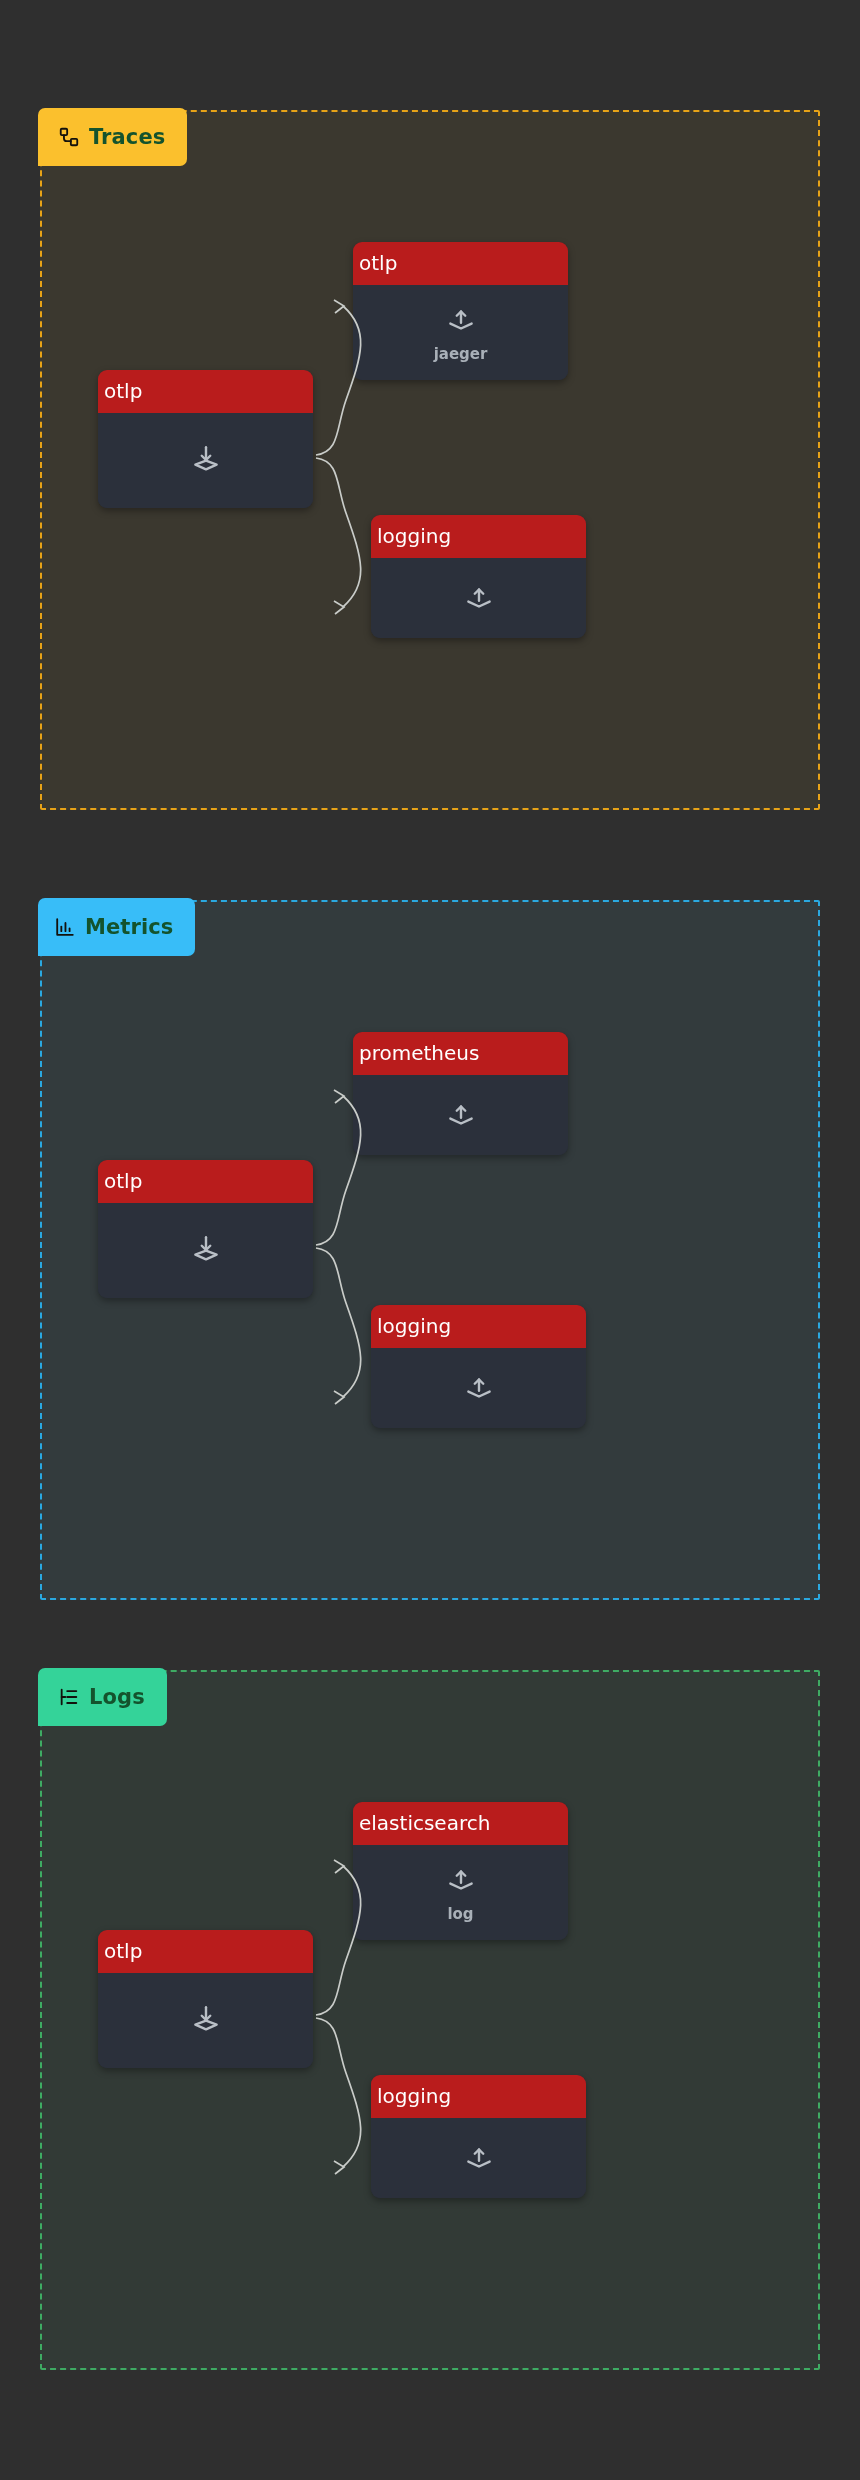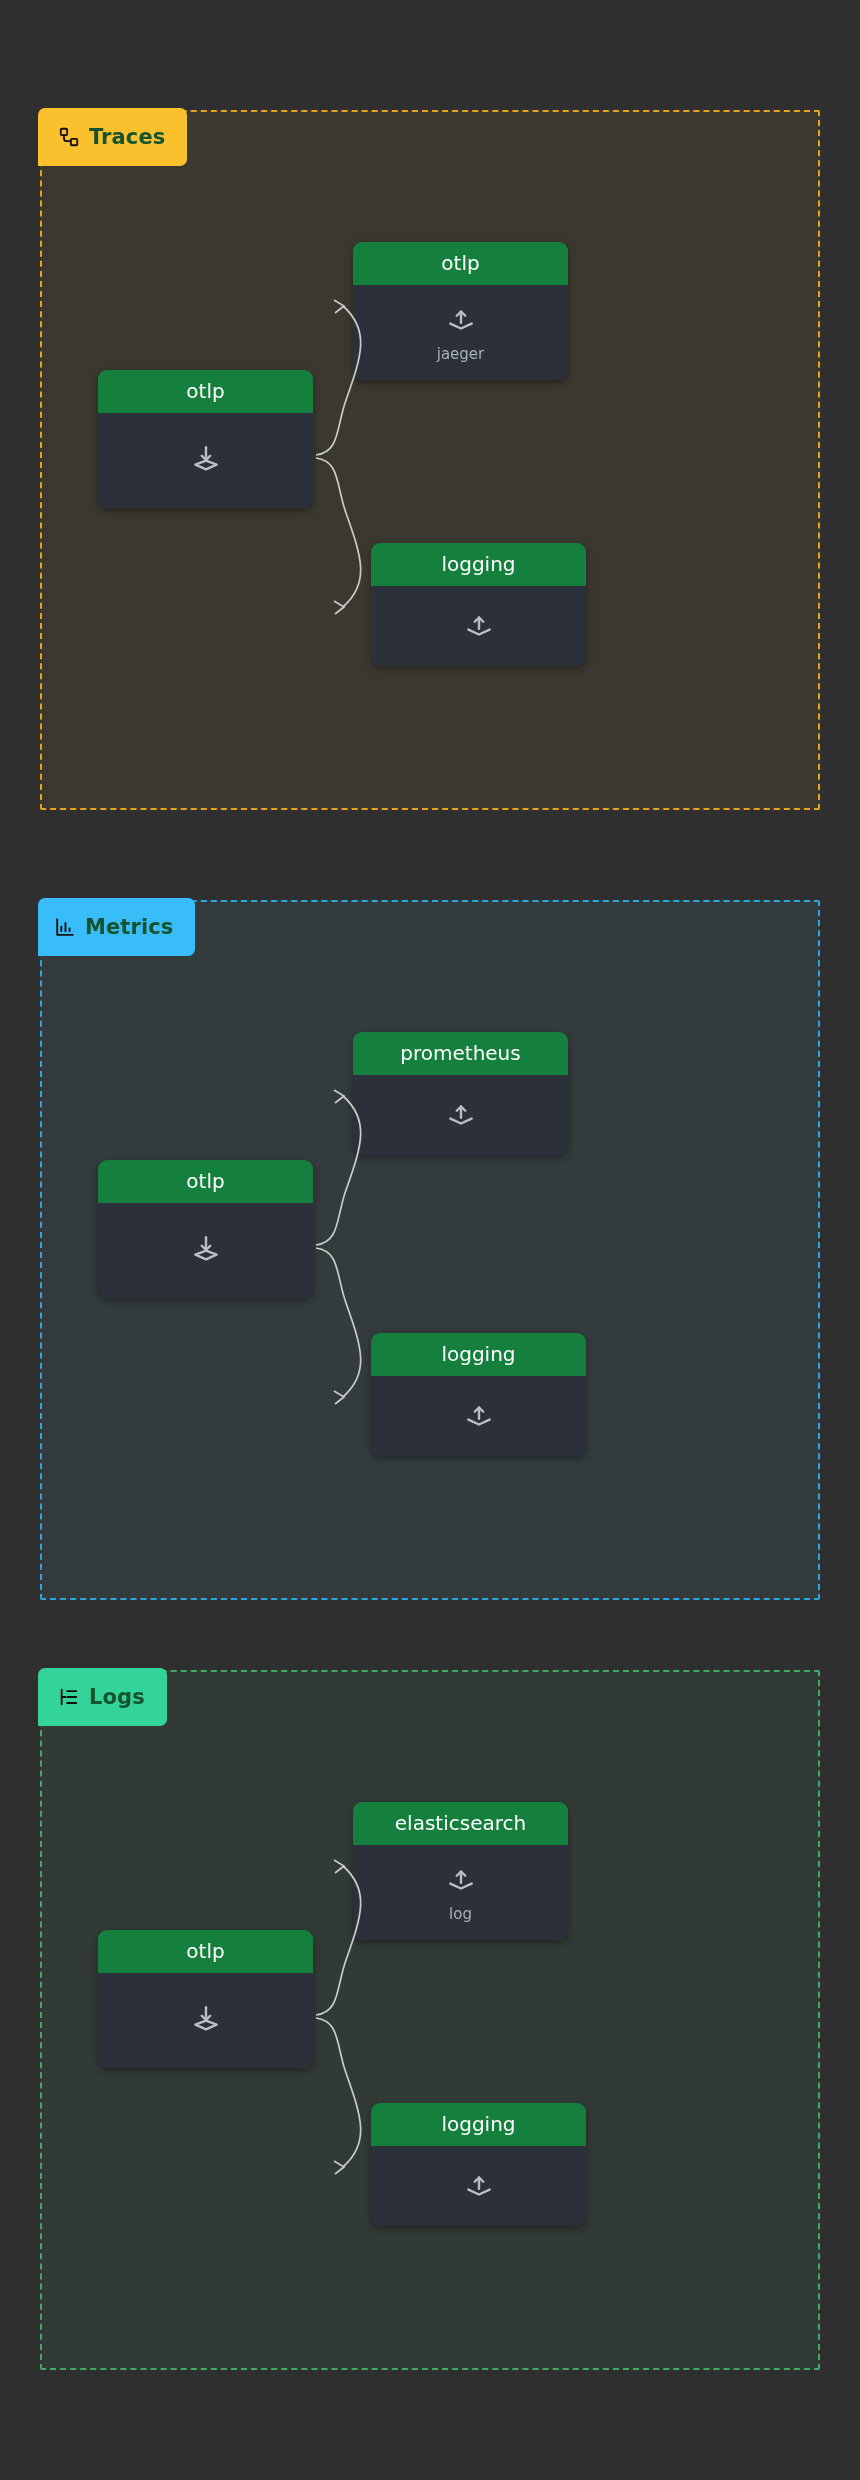--- a/index.html
+++ b/index.html
@@ -67,52 +67,51 @@
   
   .node {
     position: absolute;
     width: 215px;
     border-radius: 9px;
     overflow: hidden;
     background: #2b303b;
     box-shadow: 0 3px 7px rgba(0,0,0,.34);
   }
   .node-head {
-    background: #15803d;
+    background: #b91c1c;
     color: #ffffff;
     font-size: 20px;
-    text-align: center;
-    padding: 11px 22px 12px;
+    padding: 11px 6px 12px;
     line-height: 1;
   }
   .node-body {
     background: #2b303b;
     display: flex;
     flex-direction: column;
     align-items: center;
     justify-content: center;
     padding: 16px 6px 17px;
   }
-  .node-body.tall   { min-height: 95px; }
+  .node-body.tall   { min-height: 95px; font-weight: bold; }
   .node-body.short  { min-height: 80px; }
 
   .node-icon { width: 34px; height: 34px; display: block; }
   .node-icon svg { width: 34px; height: 34px; display: block; }
 
   .node-sub {
     margin-top: 10px;
     font-size: 15px;
     color: #a9b0b8;
     line-height: 1;
   }
 
   
   .node.src  { left: 58px;  top: 260px; }
   .node.dst1 { left: 313px; top: 132px; }
-  .node.dst2 { left: 331px; top: 405px; margin-top: 28px; }
+  .node.dst2 { left: 331px; top: 405px; }
 
   
   .edges {
     position: absolute;
     inset: 0;
     width: 780px;
     height: 700px;
     pointer-events: none;
     z-index: 1;
   }

